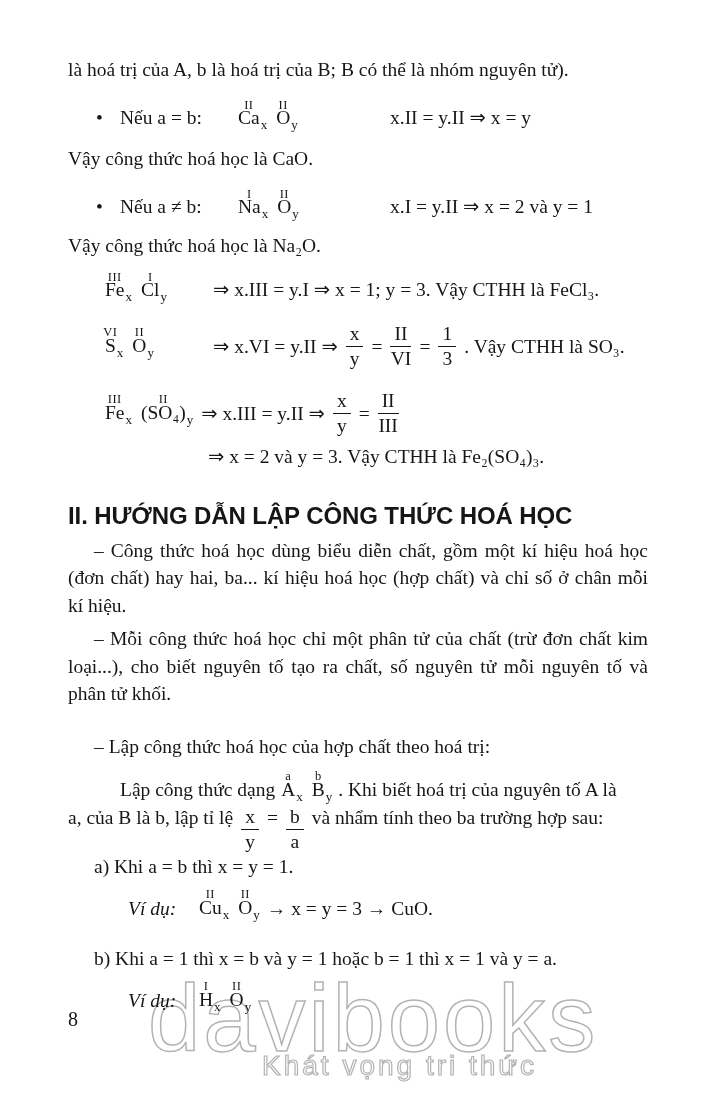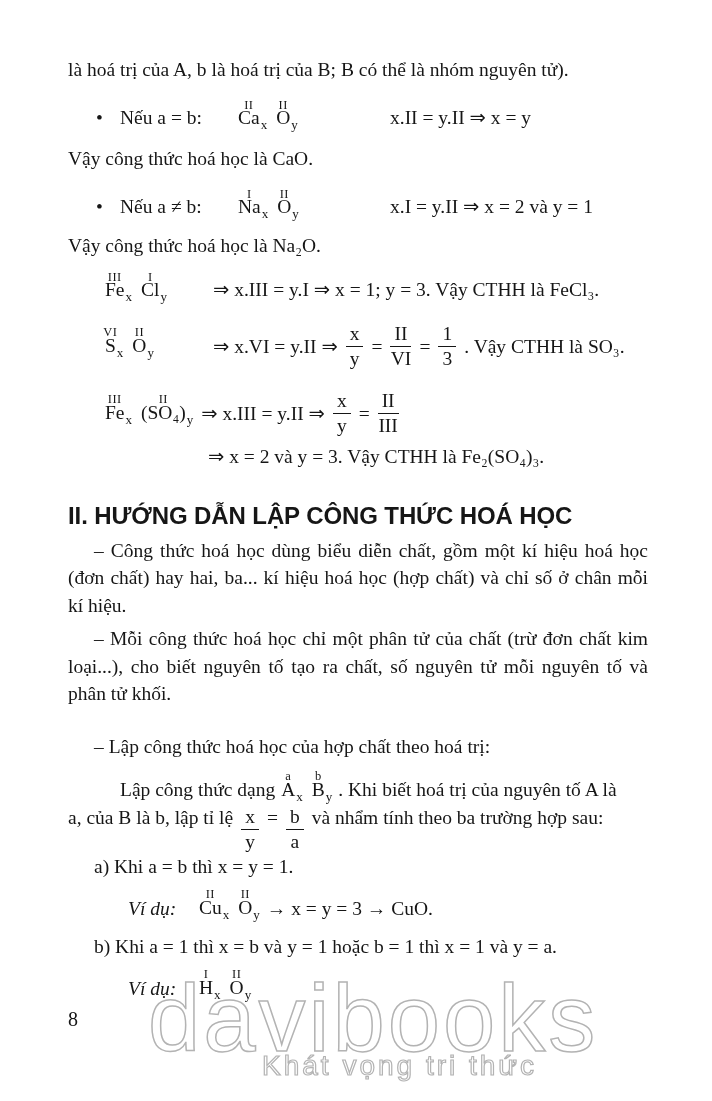--- a/index.html
+++ b/index.html
@@ -160,21 +160,21 @@
     <span>và nhẩm tính theo ba trường hợp sau:</span>
   </div>
 
   <div class="line caseline" style="">a) Khi a = b thì x = y = 1.</div>
   <div class="vrow has-val" style="margin-top:4px;">
     <span class="vilabel">Ví dụ:</span>
     <span class="chem"><span class="vg"><span class="val">II</span><span>Cu</span></span><sub class="s">x</sub><span class="gap2"></span><span class="vg"><span class="val">II</span><span>O</span></span><sub class="s">y</sub></span>
     <span>→ x = y = 3 → CuO.</span>
   </div>
 
-  <div class="line caseline" style="margin-top:12px;">b) Khi a = 1 thì x = b và y = 1 hoặc b = 1 thì x = 1 và y = a.</div>
+  <div class="line caseline" style="margin-top:24px;">b) Khi a = 1 thì x = b và y = 1 hoặc b = 1 thì x = 1 và y = a.</div>
   <div class="vrow has-val" style="margin-top:4px;">
     <span class="vilabel">Ví dụ:</span>
     <span class="chem"><span class="vg"><span class="val">I</span><span>H</span></span><sub class="s">x</sub><span class="gap2"></span><span class="vg"><span class="val">II</span><span>O</span></span><sub class="s">y</sub></span>
   </div>
 
 </div>
 
 <div class="pagenum">8</div>
 <div class="wm wm-brand">davibooks</div>
 <div class="wm wm-slogan">Khát vọng tri thức</div>

